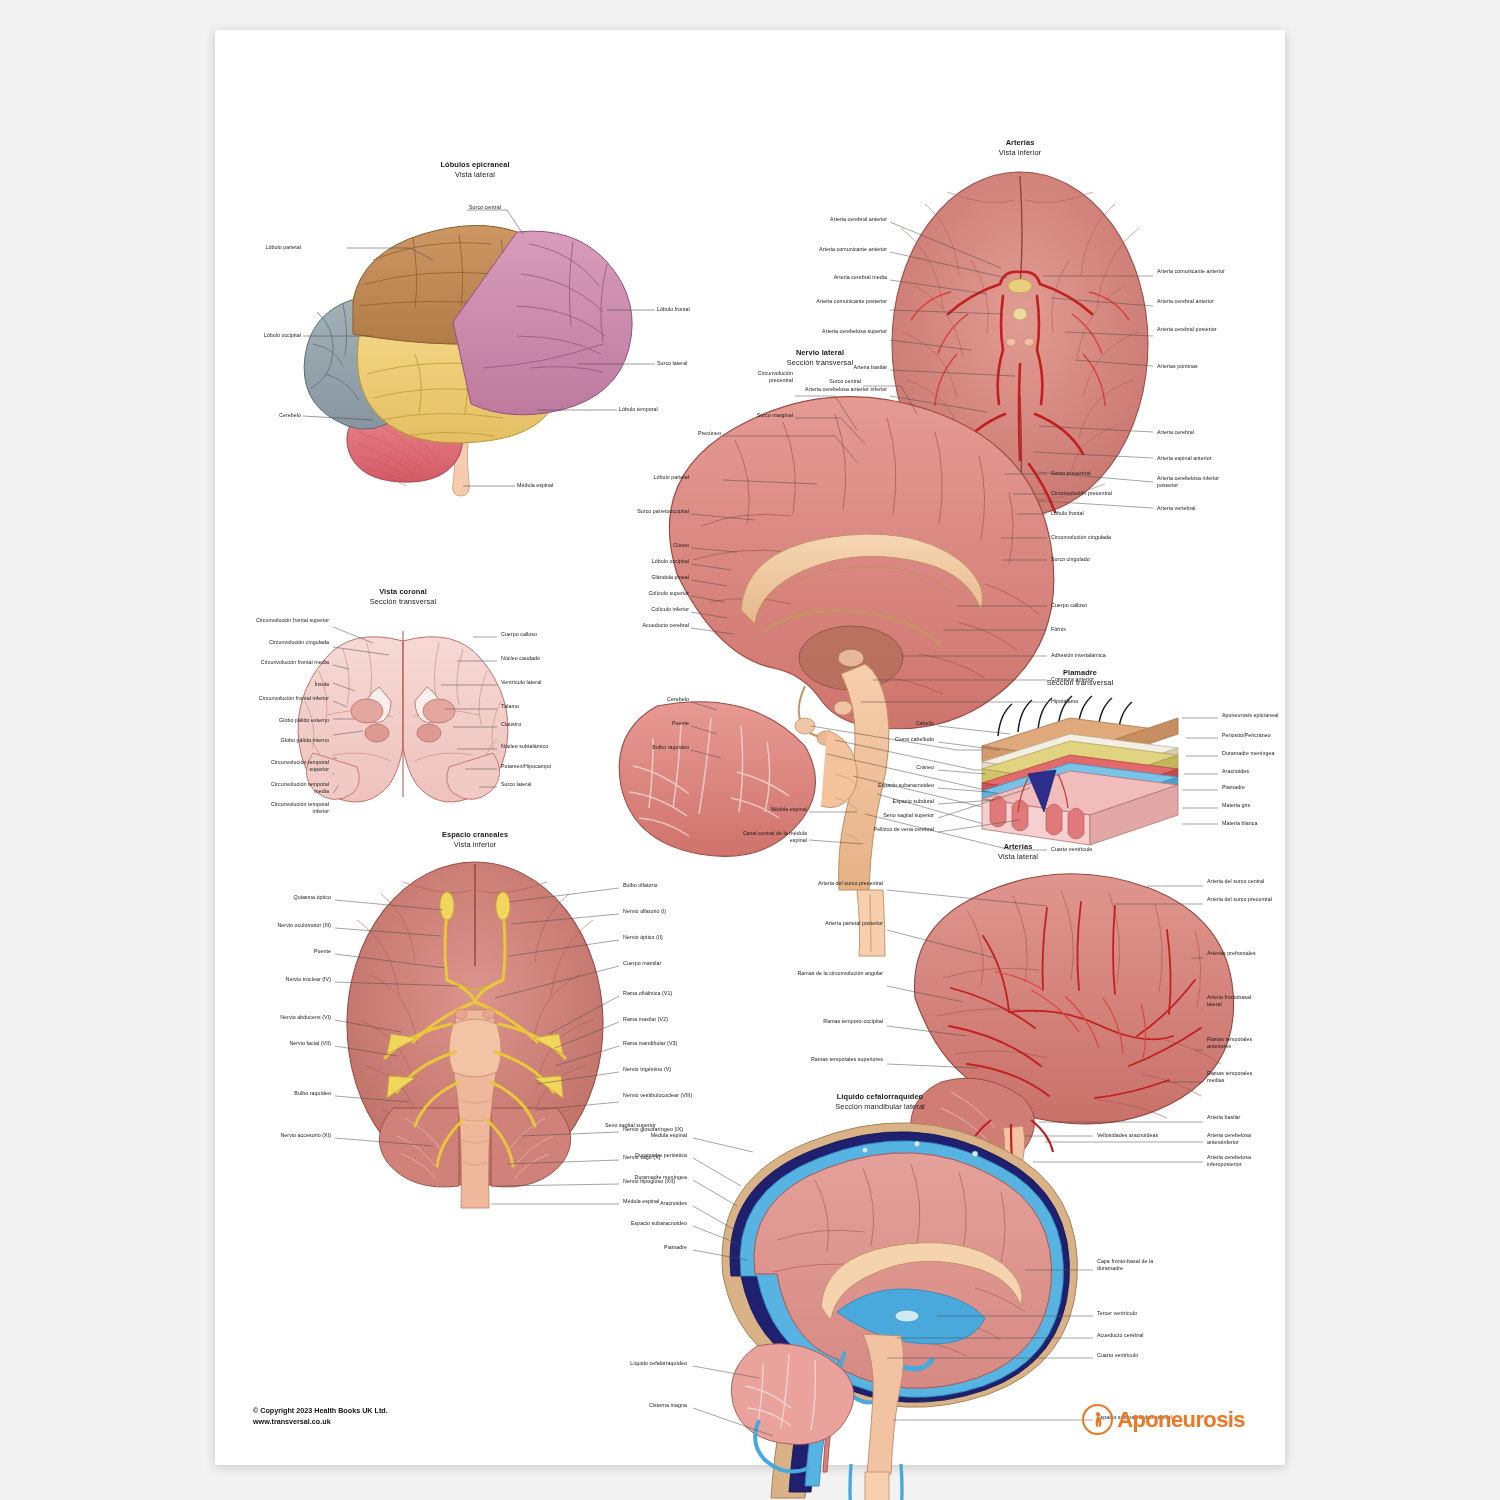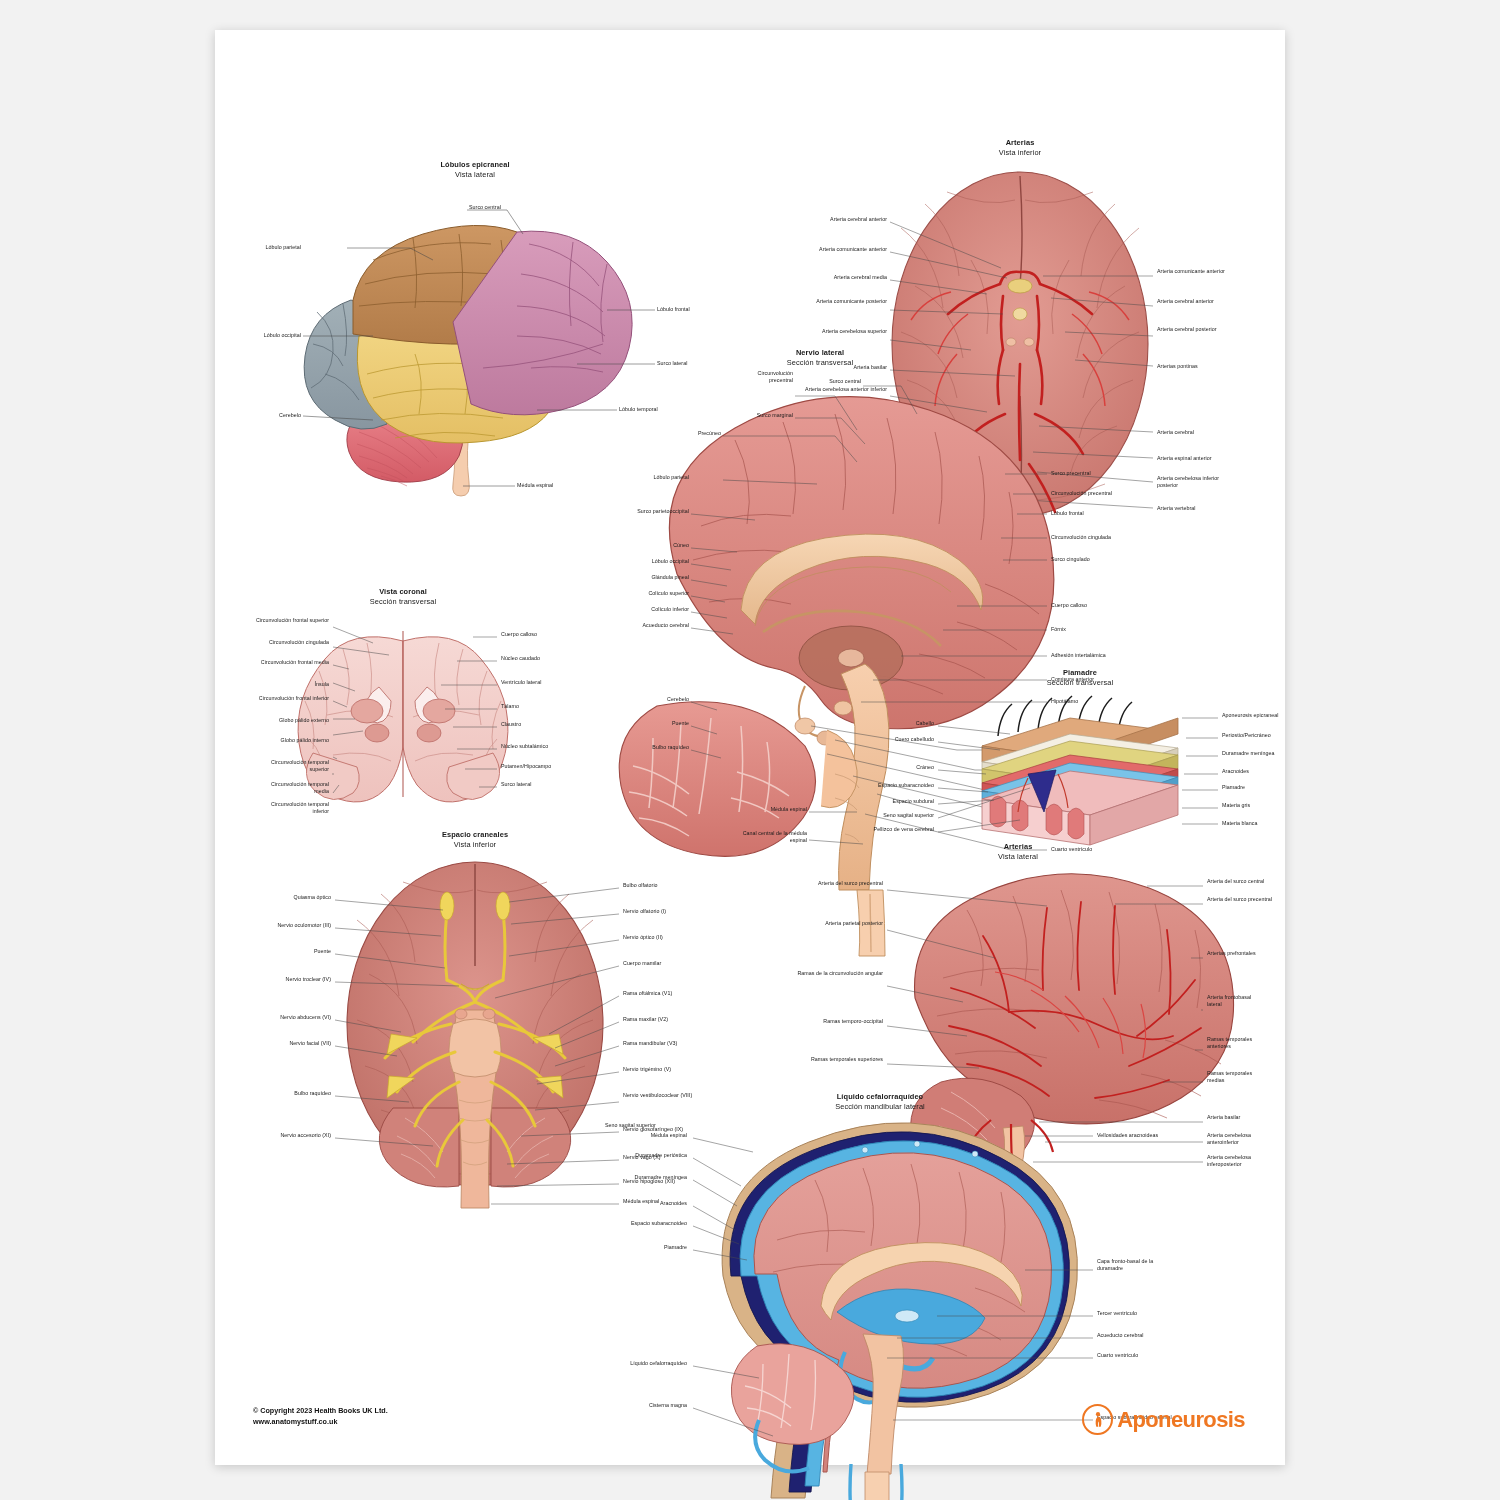--- a/index.html
+++ b/index.html
@@ -952,21 +952,21 @@
     <div class="lbl" style="left:552px;top:40px;">Vellosidades aracnoideas</div>
     <div class="lbl w" style="left:552px;top:166px;width:66px;">Capa fronto-basal de la duramadre</div>
     <div class="lbl" style="left:552px;top:218px;">Tercer ventrículo</div>
     <div class="lbl" style="left:552px;top:240px;">Acueducto cerebral</div>
     <div class="lbl" style="left:552px;top:260px;">Cuarto ventrículo</div>
     <div class="lbl" style="left:552px;top:322px;">Espacio subaracnoideo espinal</div>
   </div>
 
   <div id="copy">
     <div>© Copyright 2023 Health Books UK Ltd.</div>
-    <div>www.anatomystuff.co.uk</div>
+    <div>www.transversal.co.uk</div>
   </div>
 
   <div id="logo">
     <span class="mark">
       <svg width="18" height="18" viewBox="0 0 18 18">
         <circle cx="9" cy="3.2" r="2.1" fill="#ef7722"></circle>
         <path d="M9 5.6 q-3.4 .6 -3.8 4.2 q-.3 3 .6 6 l1.8 0 q-.4 -3 .1 -5 l.5 0 q.4 2.2 .1 5 l1.9 0 q1 -3.2 .6 -6 q-.4 -3.6 -3.8 -4.2 z" fill="#ef7722" transform="translate(1.5,0)"></path>
       </svg>
     </span>
     <span class="txt">Aponeurosis</span>

